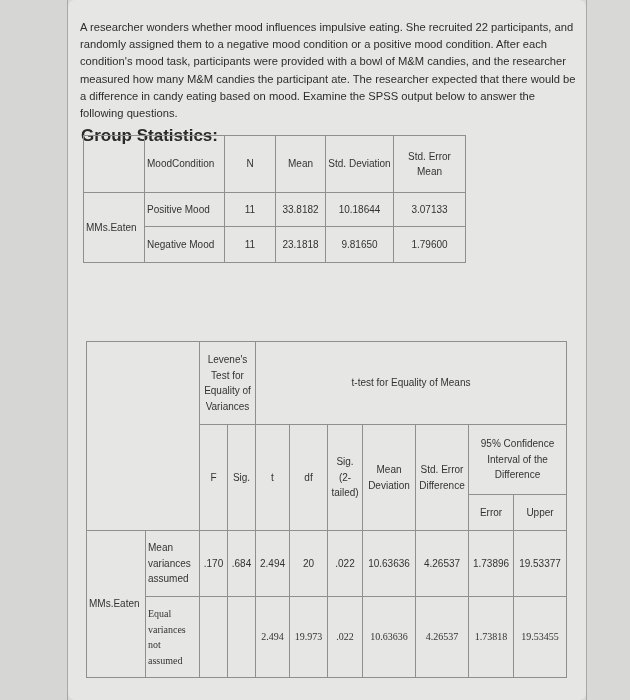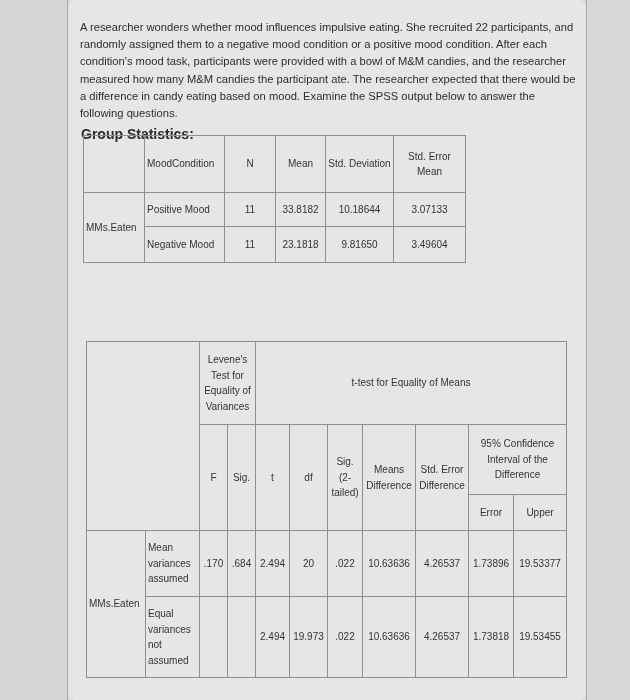--- a/index.html
+++ b/index.html
@@ -10,21 +10,21 @@
     color:#3a3a3a;
     position:relative;
   }
   .side-left { position:absolute; left:0; top:0; width:67px; height:700px; background:#d6d6d4; border-right:1px solid #a8a8a6; }
   .side-right { position:absolute; left:586px; top:0; width:44px; height:700px; background:#d8d8d6; border-left:1px solid #a8a8a6; }
   .page { position:absolute; left:68px; top:0; width:518px; height:700px; background:#e6e6e4;border-radius:7px; }
   .intro {
     position:absolute; left:12px; top:19px; width:500px;
     font-size:11.2px; line-height:17.2px; color:#2d2d2d; font-weight:500;
   }
-  .heading { position:absolute; font-size:14px; font-weight:bold; color:#2a2a2a; }
+  .heading { position:absolute; font-size:17px; font-weight:bold; color:#2a2a2a; }
   table { border-collapse:collapse; position:absolute; table-layout:fixed; }
   td { border:1px solid #8f8f8d; font-size:10px; line-height:15.5px; color:#333; padding:0 2px; vertical-align:middle; }
   .c { text-align:center; }
   .l { text-align:left; }
   .num { text-align:center; white-space:nowrap; }
 </style>
 </head>
 <body>
 
 <div class="side-left"></div>
@@ -59,21 +59,21 @@
       <td class="num">11</td>
       <td class="num">33.8182</td>
       <td class="num">10.18644</td>
       <td class="num">3.07133</td>
     </tr>
     <tr style="height:36px;">
       <td class="l">Negative Mood</td>
       <td class="num">11</td>
       <td class="num">23.1818</td>
       <td class="num">9.81650</td>
-      <td class="num">3.49604</td>
+      <td class="num">1.79600</td>
     </tr>
   </tbody>
     </table>
 
 
   <table style="left:18px; top:341px; width:480px;padding-left:28px;">
     <colgroup>
       <col style="width:59px">
         <col style="width:54px">
         <col style="width:28px">
@@ -91,42 +91,42 @@
       <td colspan="2" rowspan="3"></td>
       <td colspan="2" class="c">Levene's Test for Equality of Variances</td>
       <td colspan="7" class="c">t-test for Equality of Means</td>
     </tr>
     <tr style="height:70px;">
       <td rowspan="2" class="c">F</td>
       <td rowspan="2" class="c">Sig.</td>
       <td rowspan="2" class="c">t</td>
       <td rowspan="2" class="c">df</td>
       <td rowspan="2" class="c">Sig. (2-tailed)</td>
-      <td rowspan="2" class="c">Means Difference</td>
+      <td rowspan="2" class="c">Mean Deviation</td>
       <td rowspan="2" class="c">Std. Error Difference</td>
       <td colspan="2" class="c">95% Confidence Interval of the Difference</td>
     </tr>
     <tr style="height:36px;">
       <td class="c">Error</td>
       <td class="c">Upper</td>
     </tr>
     <tr style="height:66px;">
       <td class="l" rowspan="2">MMs.Eaten</td>
       <td class="l">Mean variances assumed</td>
       <td class="num">.170</td>
       <td class="num">.684</td>
       <td class="num">2.494</td>
       <td class="num">20</td>
       <td class="num">.022</td>
       <td class="num">10.63636</td>
       <td class="num">4.26537</td>
       <td class="num">1.73896</td>
       <td class="num">19.53377</td>
     </tr>
-    <tr style="height:81px;">
+    <tr style="height:81px;font-family:Liberation Serif, serif;">
       <td class="l">Equal variances not assumed</td>
       <td class="num"></td>
       <td class="num"></td>
       <td class="num">2.494</td>
       <td class="num">19.973</td>
       <td class="num">.022</td>
       <td class="num">10.63636</td>
       <td class="num">4.26537</td>
       <td class="num">1.73818</td>
       <td class="num">19.53455</td>

